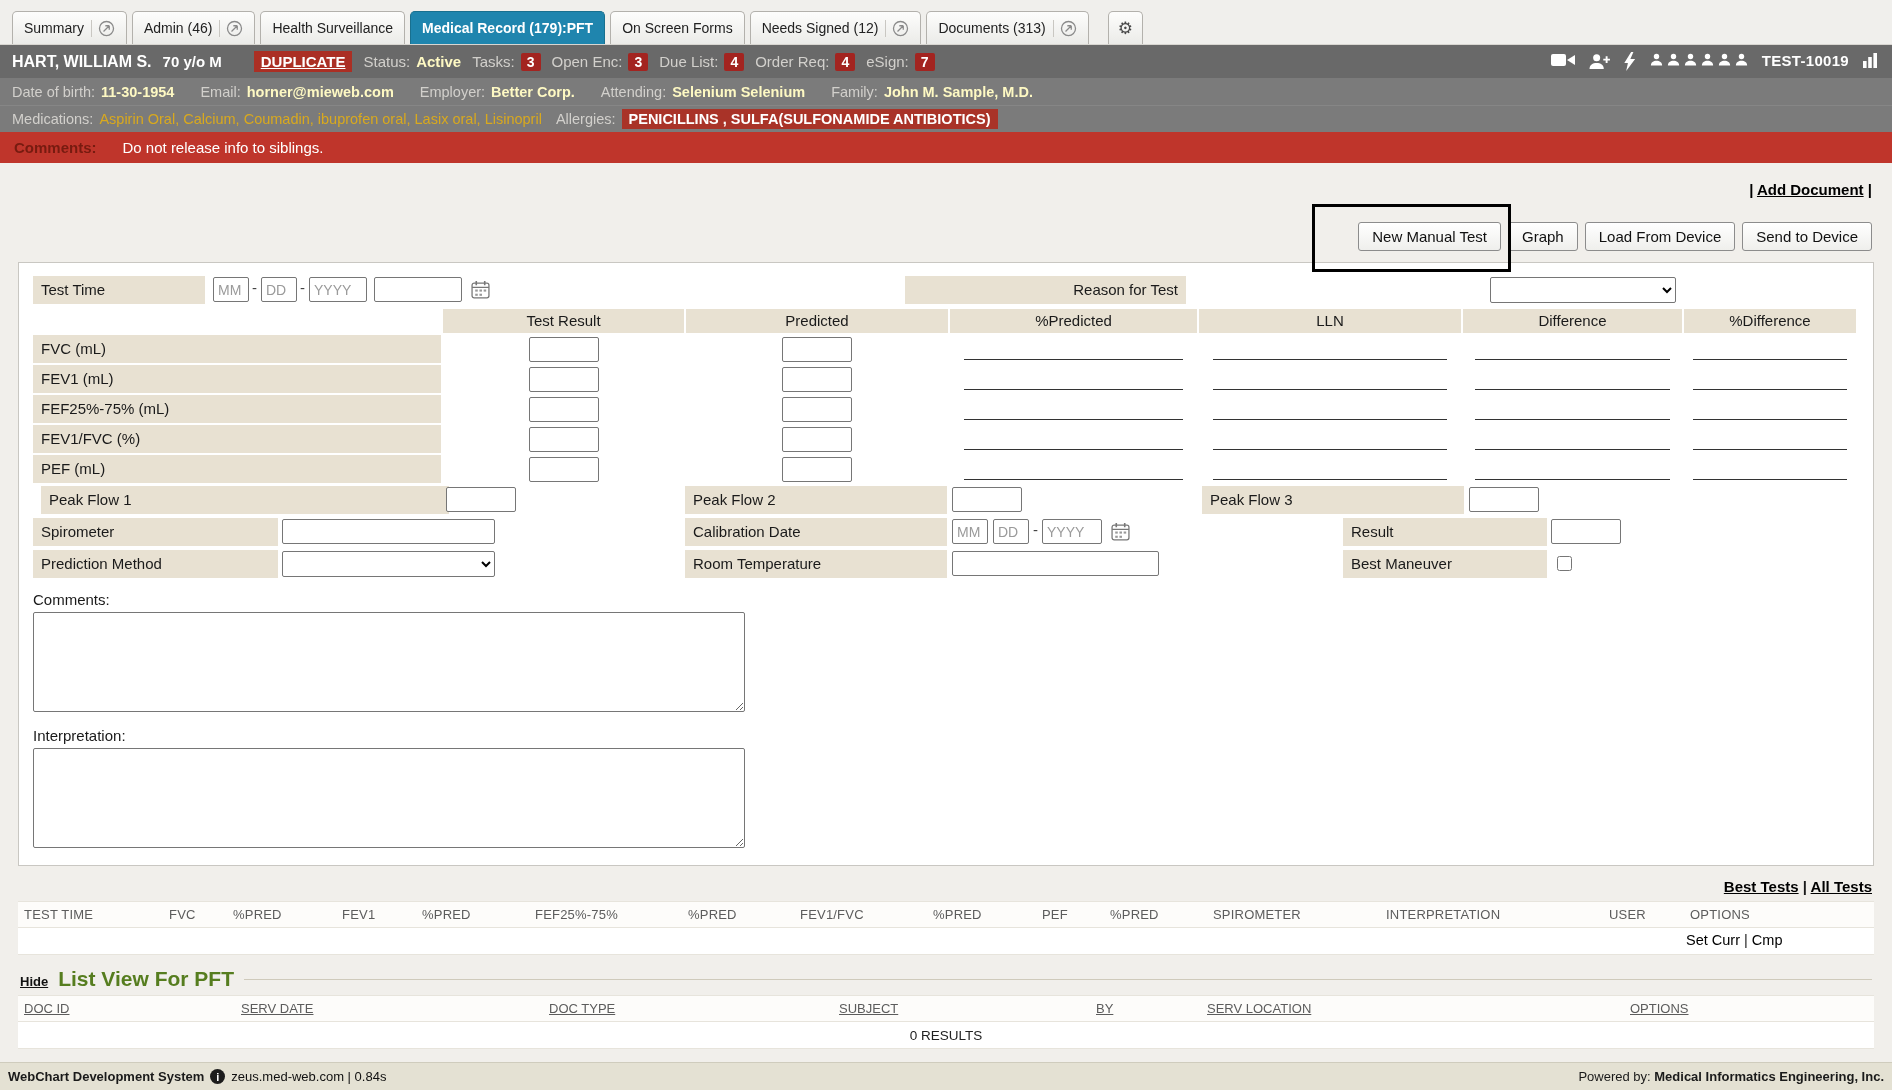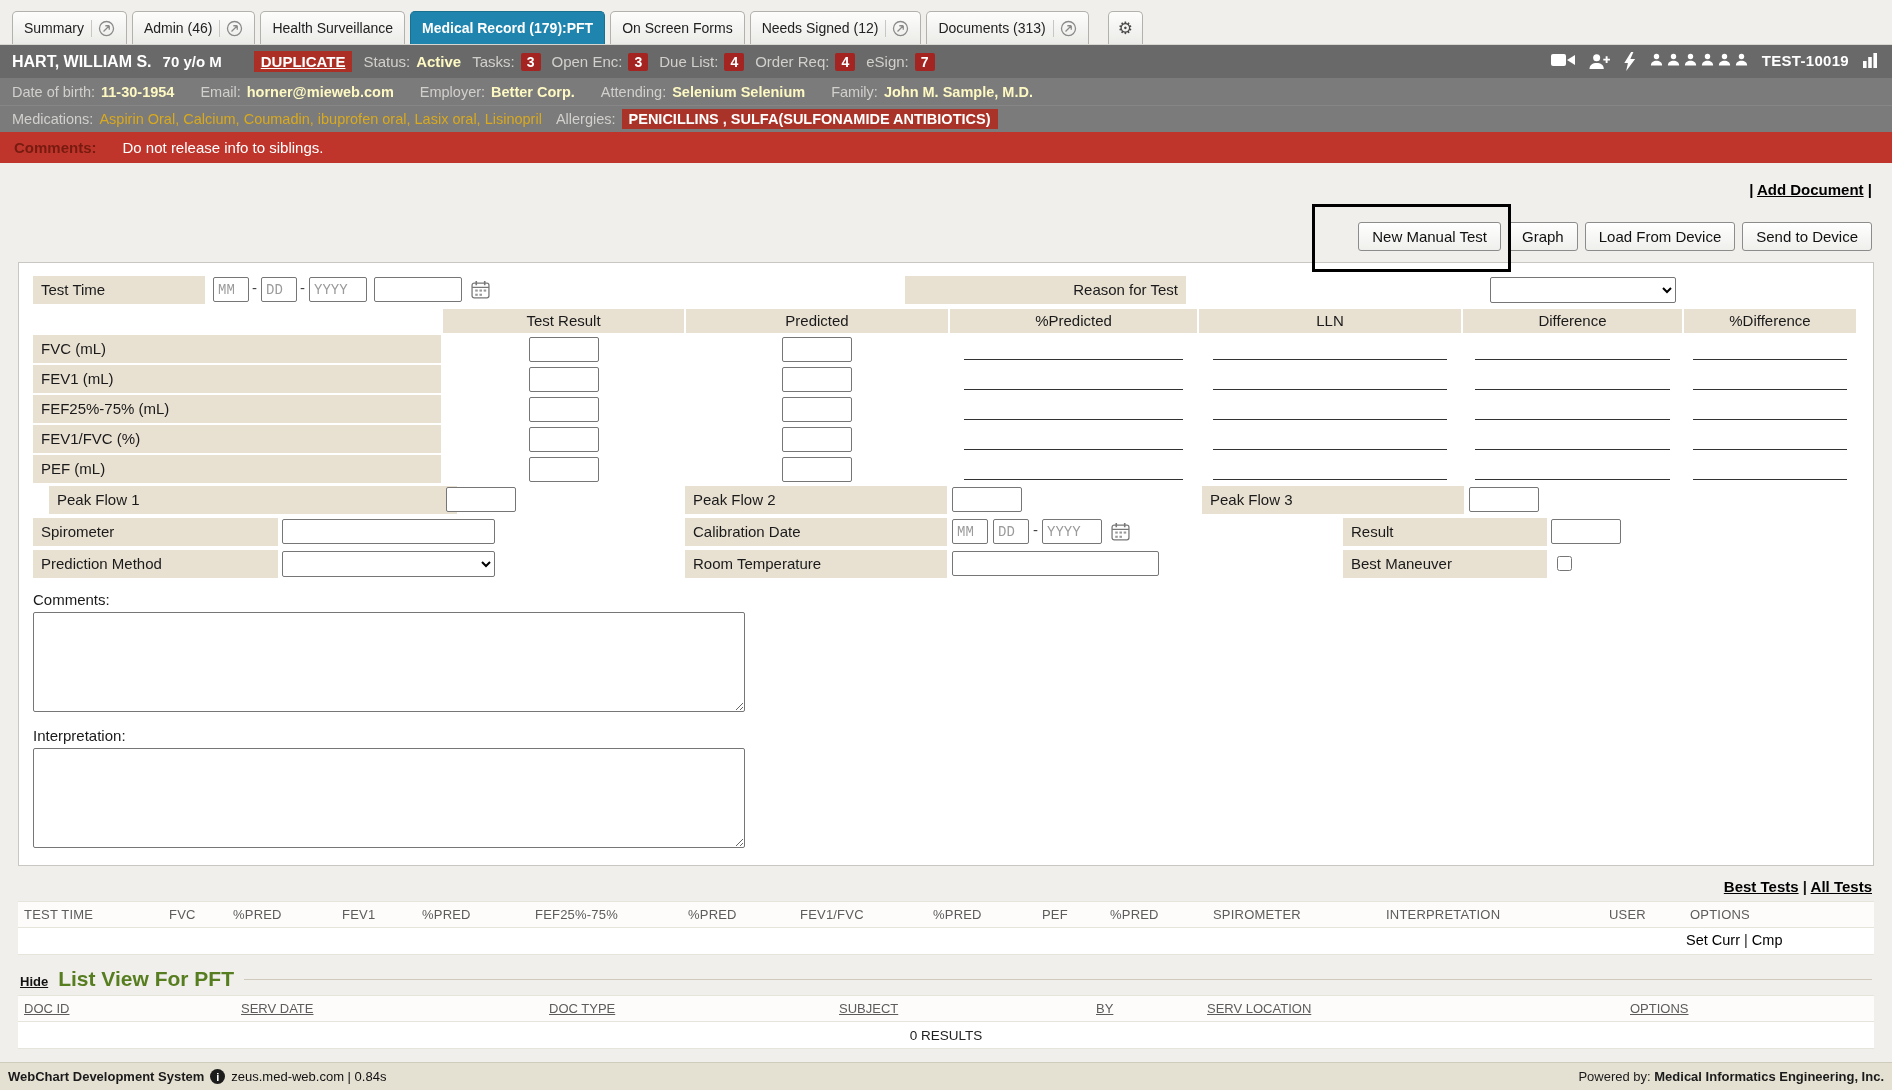--- a/index.html
+++ b/index.html
@@ -47,21 +47,21 @@
   .btn{background:linear-gradient(#ffffff,#efefec);border:1px solid #8c8c8c;border-radius:3px;padding:5px 13px;font-size:15px;color:#111;cursor:pointer;white-space:nowrap}
   .hlwrap{position:relative;display:inline-block}
   .hl{position:absolute;left:-46px;right:-10px;top:-18px;bottom:-21px;border:3px solid #000;pointer-events:none}
 
   
   .panel{background:#fff;border:1px solid #c9c7c2;padding:12px 14px 14px;flex:0 0 auto}
   .tan{background:#e8e1d2}
   .absrow{position:relative;height:30px;margin-bottom:2px}
   .absrow .cell{position:absolute;top:1px;height:28px;line-height:28px;padding-left:8px;font-size:15px;white-space:nowrap}
   .absrow .cell.right{text-align:right;padding-right:8px;padding-left:0}
-  .absrow input[type=text]{position:absolute;top:2px;height:25px;border:1px solid #767676;border-radius:2px;font-size:14px;padding:0 4px;font-family:Liberation Mono, monospace;color:#222}
+  .absrow input[type=text]{position:absolute;top:2px;height:25px;border:1px solid #767676;border-radius:2px;font-size:14px;padding:0 4px;font-family:Liberation Sans, sans-serif;color:#222}
   .absrow input::placeholder{color:#9a9a9a}
   .absrow select{position:absolute;top:2px;height:26px;border:1px solid #767676;border-radius:2px;font-size:14px;background:#fff;font-family:inherit}
   .dash{position:absolute;top:4px;color:#444}
   .calicon{position:absolute;top:5px;width:19px;height:19px;cursor:pointer}
   .absrow input[type=checkbox]{position:absolute;top:7px;width:15px;height:15px}
 
   
   .mheader,.mrow{display:flex;gap:2px;margin-bottom:2px}
   .mheader .hcell{height:24px;line-height:24px;text-align:center;font-size:15px}
   .mrow .lcell{height:28px;line-height:28px;padding-left:8px;font-size:15px}
@@ -444,21 +444,21 @@
         <div class="ccell w-c5">
             <div class="line"></div>
           </div>
         <div class="ccell w-c6">
             <div class="line"></div>
           </div>
       </div>
 
       
       <div class="absrow">
-        <span class="cell tan" style="left:16px;width:408px">Peak Flow 1</span>
+        <span class="cell tan" style="left:8px;width:408px">Peak Flow 1</span>
         <input type="text" style="left: 413px; width: 70px;">
         <span class="cell tan" style="left:652px;width:262px">Peak Flow 2</span>
         <input type="text" style="left: 919px; width: 70px;">
         <span class="cell tan" style="left:1169px;width:262px">Peak Flow 3</span>
         <input type="text" style="left: 1436px; width: 70px;">
       </div>
 
       
       <div class="absrow">
         <span class="cell tan" style="left:0;width:245px">Spirometer</span>

